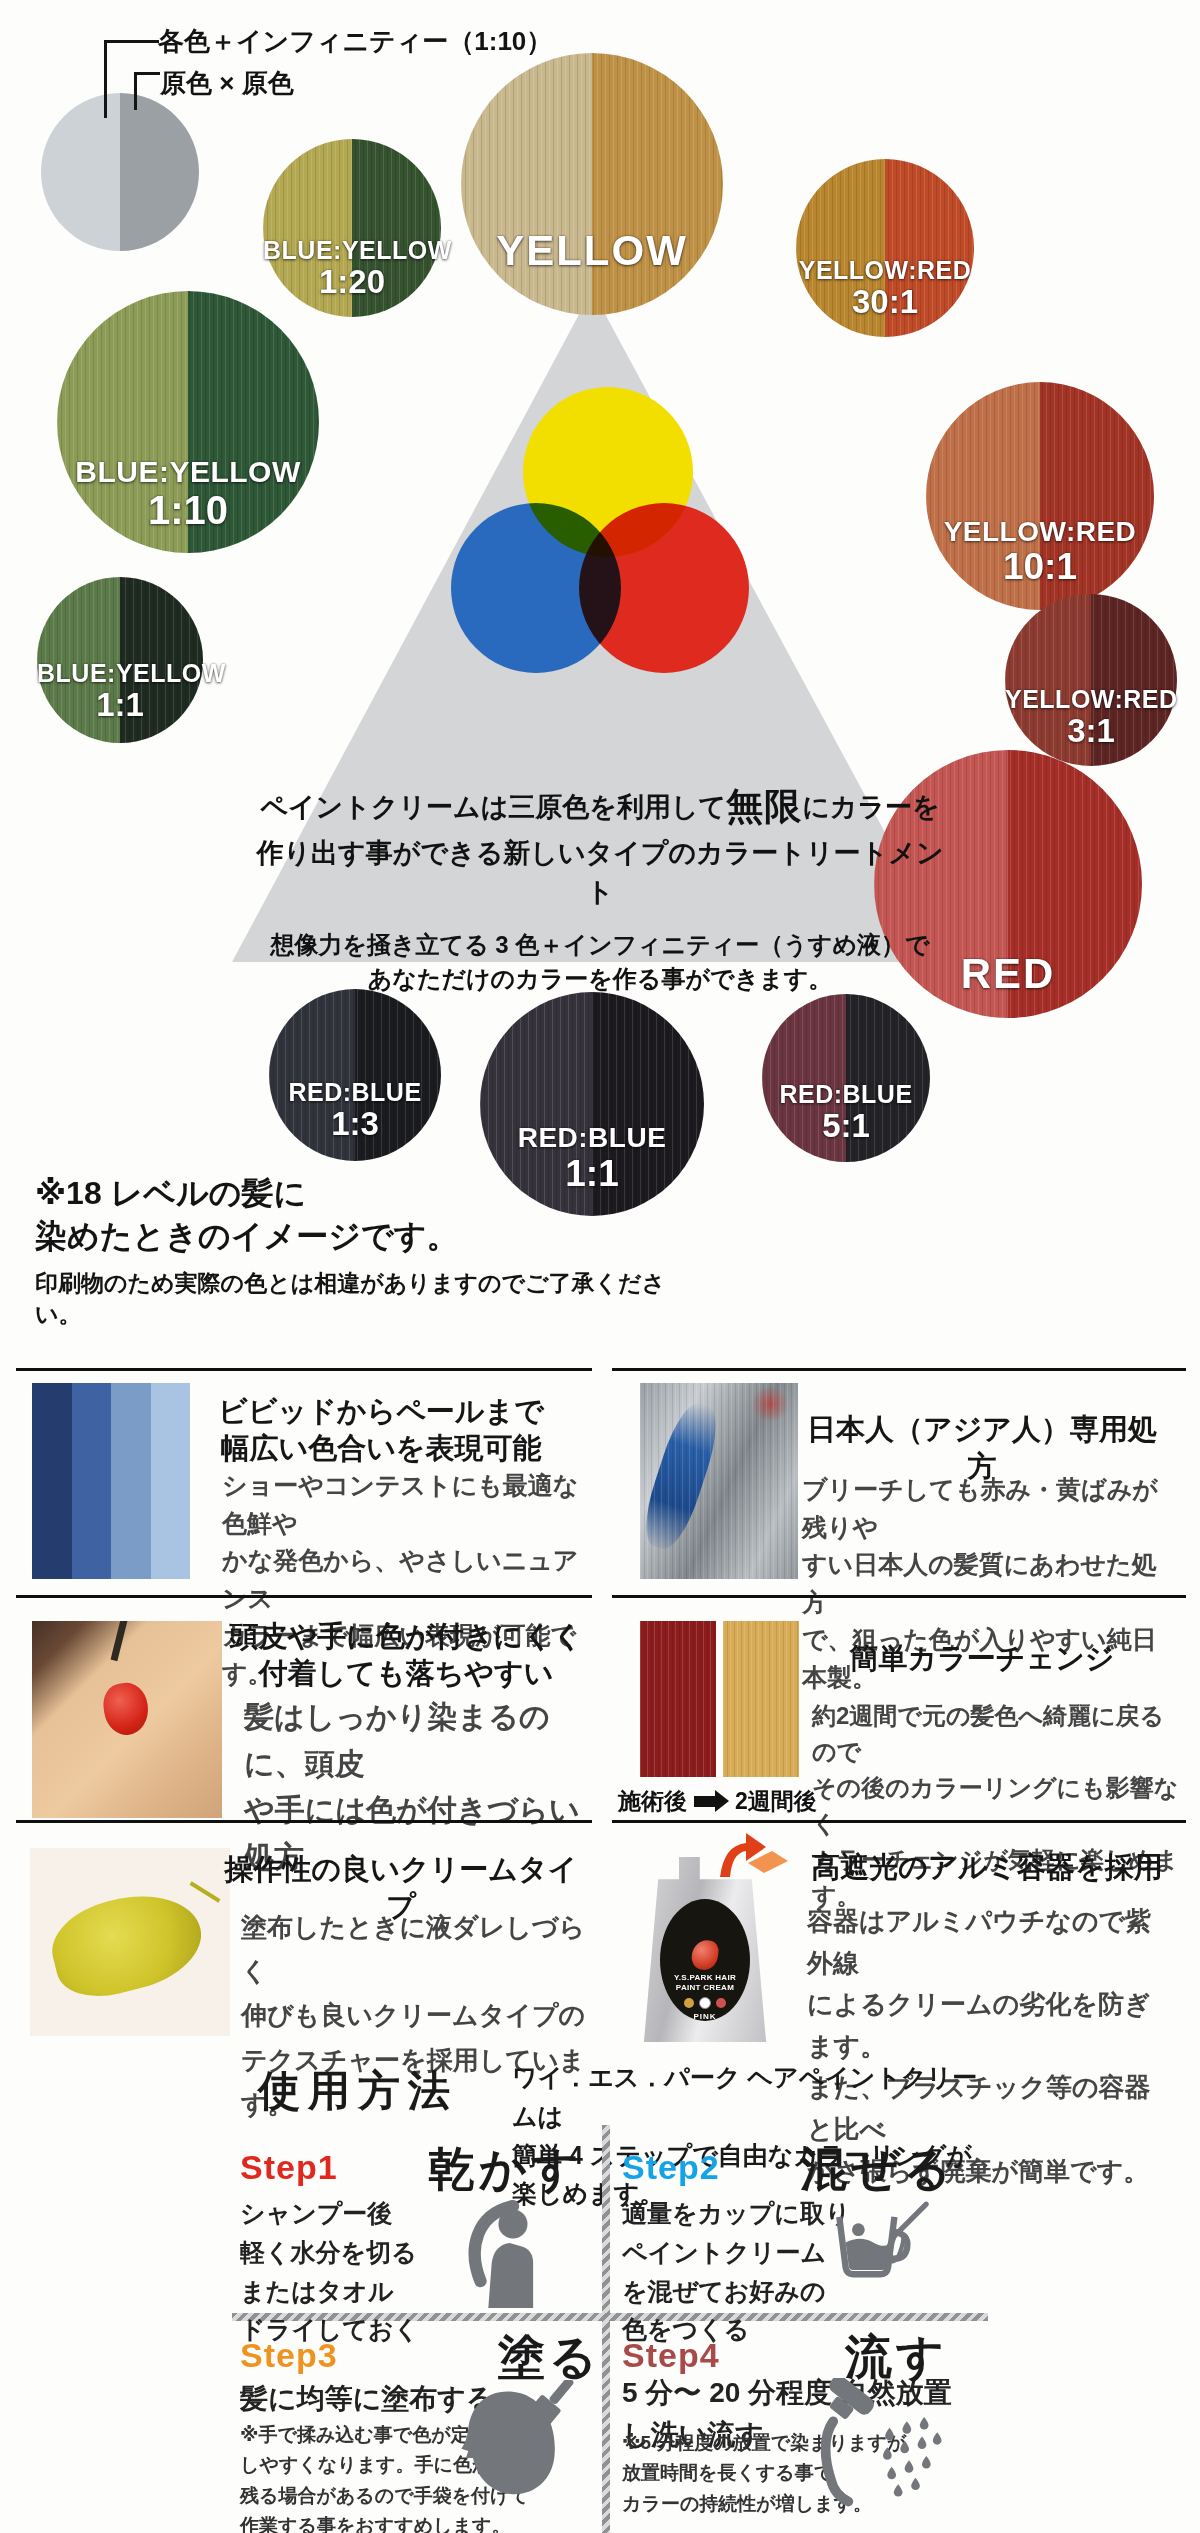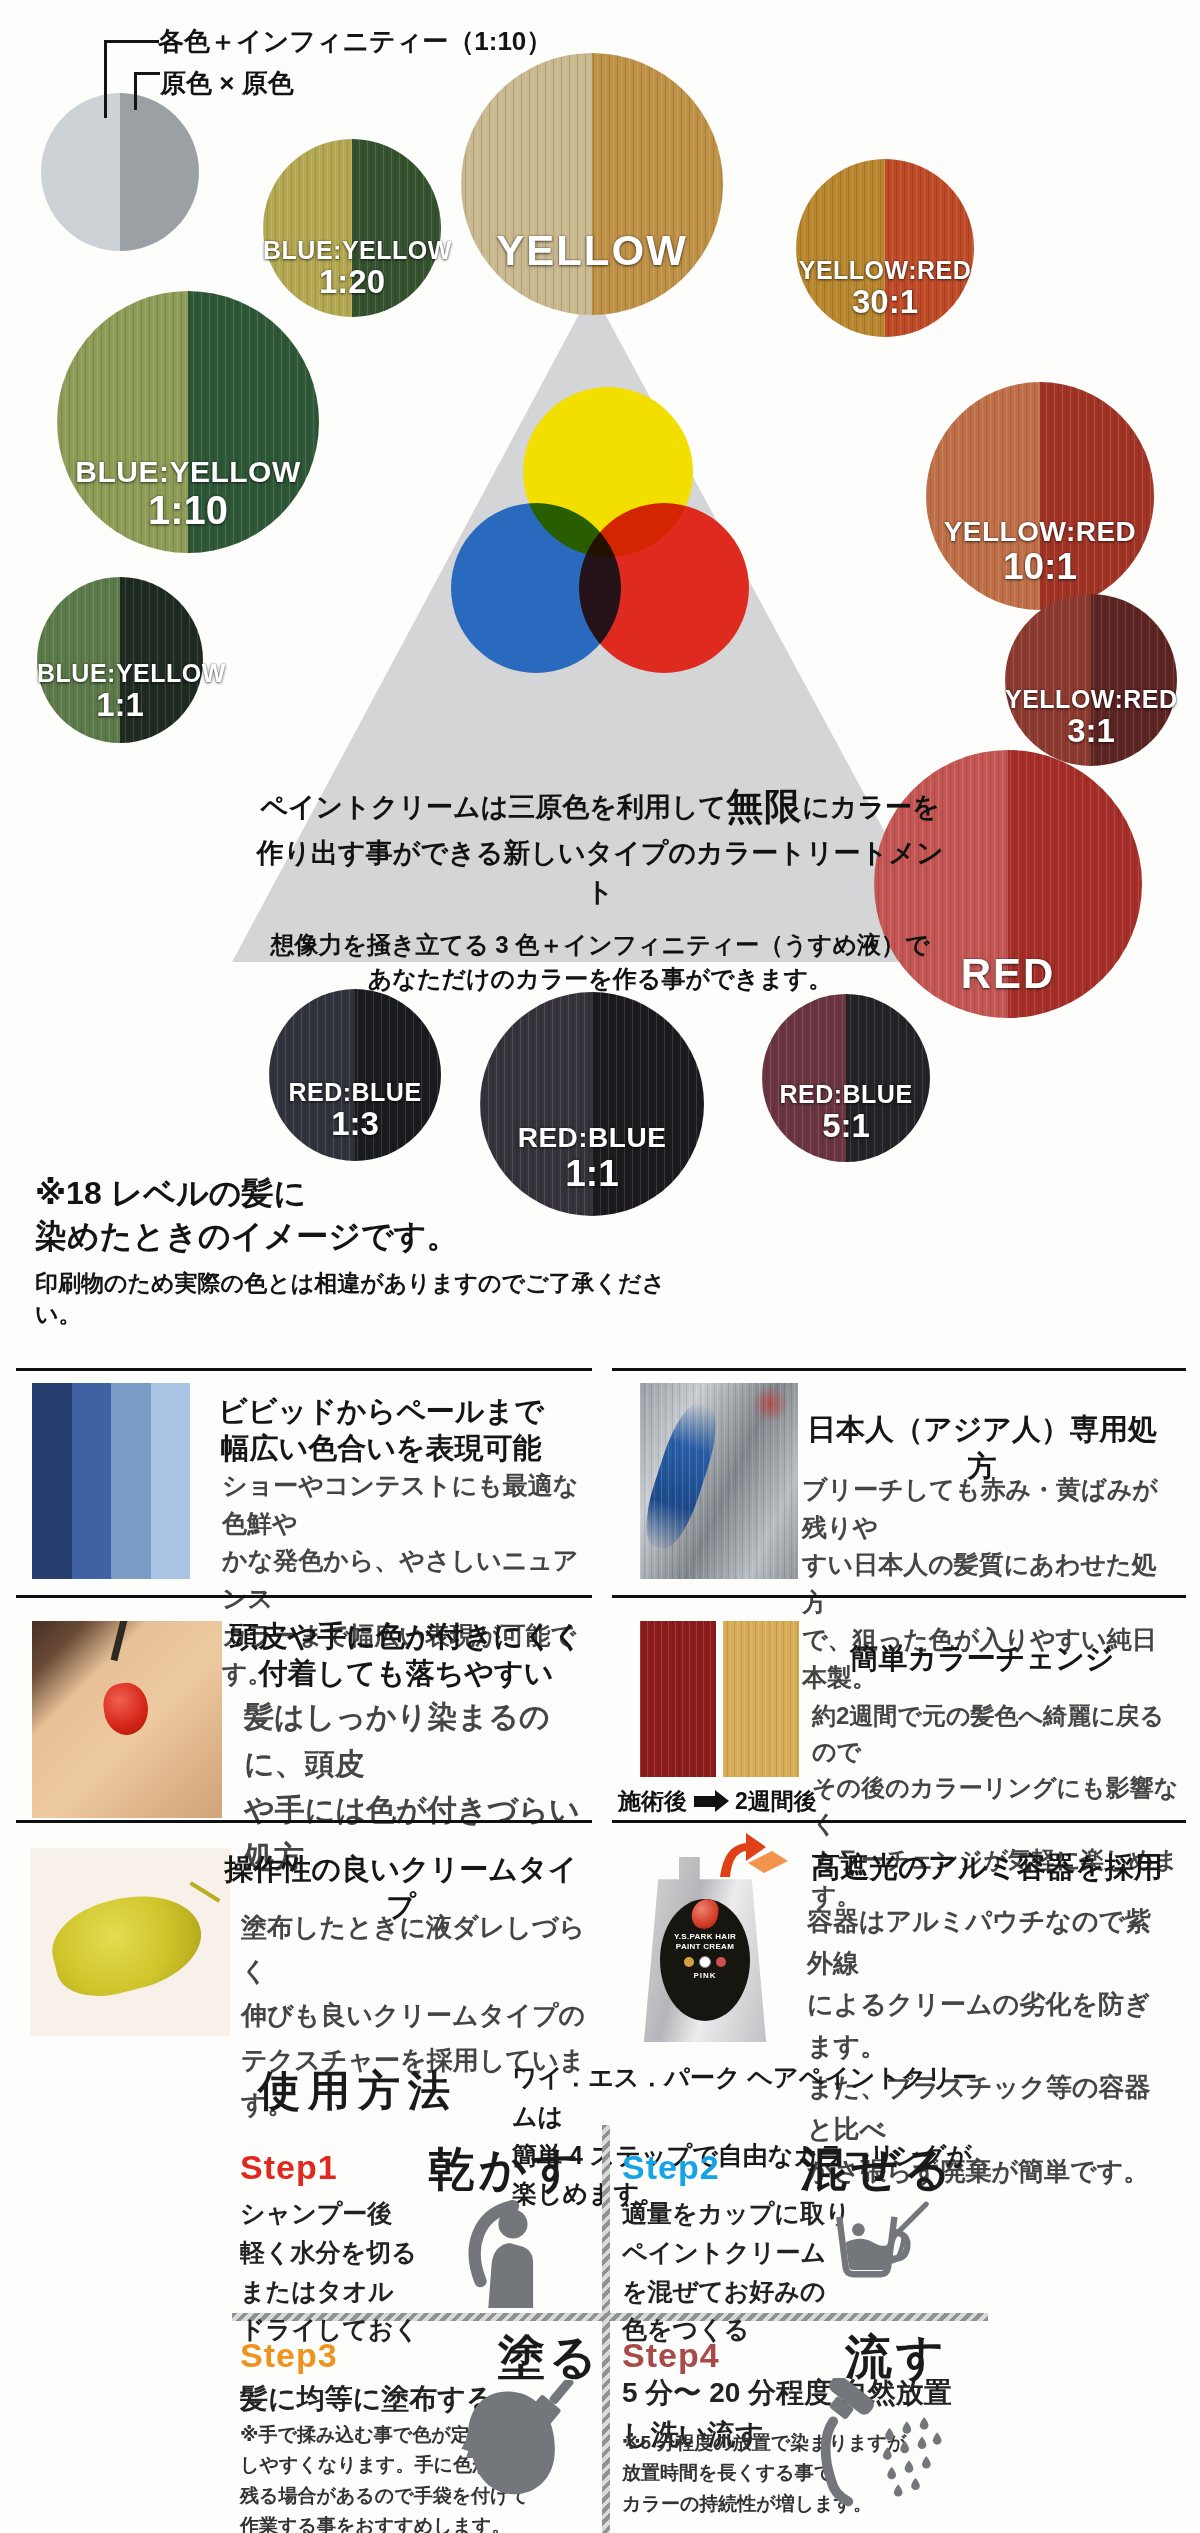--- a/index.html
+++ b/index.html
@@ -47,21 +47,21 @@
   .ba-cap{position:absolute;font-size:23px;font-weight:bold;color:#111;display:flex;align-items:center;gap:7px;}
   .cap-arrow{position:relative;width:22px;height:11px;background:#111;display:inline-block;}
   .cap-arrow::after{content:"";position:absolute;right:-13px;top:-6px;
       border-left:14px solid #111;border-top:11px solid transparent;border-bottom:11px solid transparent;}
 
   
   .pouch{position:absolute;left:14px;top:28px;width:130px;height:185px;
       background:linear-gradient(105deg,#d9d9db,#b6b6ba 38%,#ececee 58%,#bfbfc3);
       clip-path:polygon(14% 12%,30% 12%,30% 0,46% 0,46% 12%,86% 12%,97% 100%,3% 100%);}
   .pouch-label{position:absolute;left:20px;top:42px;width:90px;height:122px;border-radius:50%;background:#17150f;
-      display:flex;flex-direction:column;align-items:center;justify-content:flex-start;text-align:center;}
+      display:flex;flex-direction:column;align-items:center;justify-content:flex-end;text-align:center;}
   .pouch-brand{color:#fff;font-weight:bold;font-size:8px;line-height:1.25;letter-spacing:.3px;}
   .rooster{width:26px;height:30px;border-radius:62% 40% 55% 48%;margin-bottom:3px;
       background:radial-gradient(circle at 35% 35%,#ef8270,#d23c24 60%,#8e1d12);transform:rotate(8deg);}
   .dots{display:flex;gap:5px;margin-top:4px;align-items:center;}
   .dots i{width:10px;height:10px;border-radius:50%;display:block;}
   .pouch-shade{color:#fff;font-weight:bold;font-size:8px;margin-top:3px;letter-spacing:1px;}
 
   
   .usage-title{position:absolute;font-size:42px;font-weight:bold;letter-spacing:8px;color:#1a1a1a;}
   .usage-sub{position:absolute;font-size:25px;font-weight:bold;line-height:1.55;color:#1a1a1a;}

